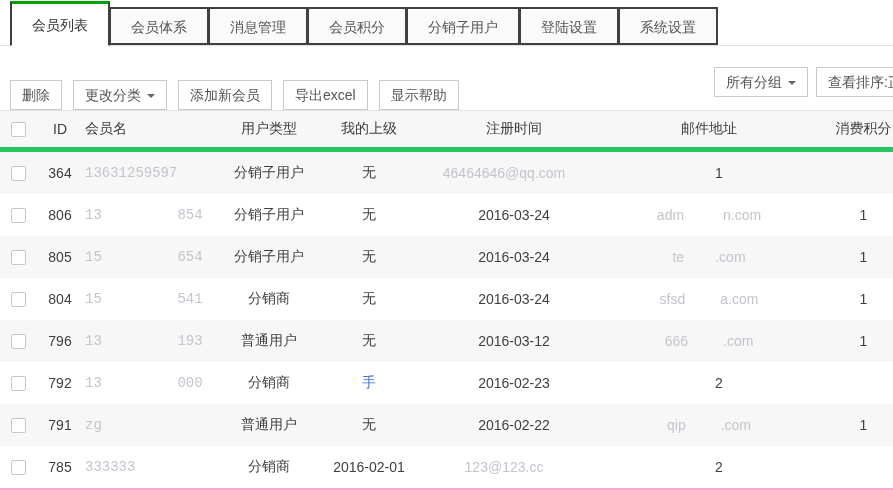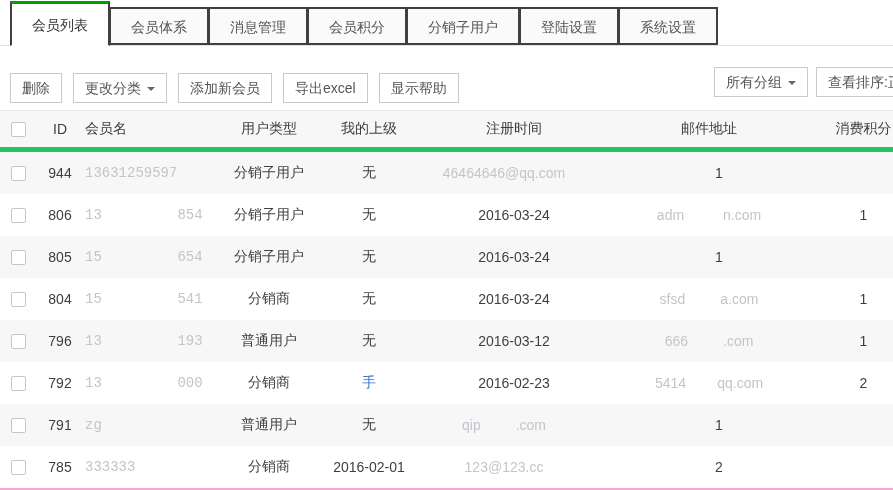--- a/index.html
+++ b/index.html
@@ -12,21 +12,21 @@
             border-bottom: 1px solid #e2e2e2; background: #fff; }
   .tab { height: 38px; line-height: 36px; padding: 0 20px; background: #fafafa;
          border: 2px solid #404040; margin-left: -1px; font-size: 14px; color: #555;
          cursor: pointer; white-space: nowrap; }
   .tab:first-child { margin-left: 0; }
   .tab.active { height: 45px; line-height: 42px; background: #fff;
                 border-top: 3px solid #00a000; border-bottom: 1px solid #fff;
                 margin-bottom: -1px; color: #333; position: relative; z-index: 2; }
 
   
-  .toolbar { position: relative; height: 64px; padding: 27px 10px 13px; background: #fff; }
+  .toolbar { position: relative; height: 64px; padding: 34px 10px 13px; background: #fff; }
   .toolbar-left { display: flex; gap: 11px; }
   .toolbar-right { position: absolute; left: 714px; top: 21px; display: flex; gap: 8px; }
   .btn { height: 30px; line-height: 28px; padding: 0 11px; background: #fff;
          border: 1px solid #c9c9c9; color: #555; font-size: 14px; cursor: pointer;
          white-space: nowrap; font-family: inherit; }
   .caret { display: none; }
   .caret.show { display: inline-block; width: 0; height: 0; border-top: 4px solid #666;
                 border-left: 4px solid transparent; border-right: 4px solid transparent;
                 margin-left: 6px; vertical-align: 2px; }
 
@@ -131,21 +131,21 @@
       <div class="cell">我的上级</div>
       <div class="cell">注册时间</div>
       <div class="cell c-email">邮件地址</div>
       <div class="cell">消费积分</div>
     </div>
 
       <div class="grid-row trow">
         <div class="cell c-check">
           <span class="checkbox"></span>
         </div>
-        <div class="cell">944</div>
+        <div class="cell">364</div>
         <div class="cell c-name faded">13631259597</div>
         <div class="cell">分销子用户</div>
         <div class="cell">
           <span>无</span>
         </div>
         <div class="cell c-email faded">46464646@qq.com</div>
         <div class="cell">1</div>
       </div>
 
       <div class="grid-row trow">
@@ -167,20 +167,21 @@
         <div class="cell c-check">
           <span class="checkbox"></span>
         </div>
         <div class="cell">805</div>
         <div class="cell c-name faded">15&nbsp;&nbsp;&nbsp;&nbsp;&nbsp;&nbsp;&nbsp;&nbsp;&nbsp;654</div>
         <div class="cell">分销子用户</div>
         <div class="cell">
           <span>无</span>
         </div>
         <div class="cell">2016-03-24</div>
+        <div class="cell c-email faded">te&nbsp;&nbsp;&nbsp;&nbsp;&nbsp;&nbsp;&nbsp;&nbsp;.com</div>
         <div class="cell">1</div>
       </div>
 
       <div class="grid-row trow">
         <div class="cell c-check">
           <span class="checkbox"></span>
         </div>
         <div class="cell">804</div>
         <div class="cell c-name faded">15&nbsp;&nbsp;&nbsp;&nbsp;&nbsp;&nbsp;&nbsp;&nbsp;&nbsp;541</div>
         <div class="cell">分销商</div>
@@ -211,34 +212,34 @@
         <div class="cell c-check">
           <span class="checkbox"></span>
         </div>
         <div class="cell">792</div>
         <div class="cell c-name faded">13&nbsp;&nbsp;&nbsp;&nbsp;&nbsp;&nbsp;&nbsp;&nbsp;&nbsp;000</div>
         <div class="cell">分销商</div>
         <div class="cell">
           <span class="link">手</span>
         </div>
         <div class="cell">2016-02-23</div>
-        <div class="cell c-email faded">5414&nbsp;&nbsp;&nbsp;&nbsp;&nbsp;&nbsp;&nbsp;&nbsp;qq.com</div>
         <div class="cell">2</div>
       </div>
 
       <div class="grid-row trow">
         <div class="cell c-check">
           <span class="checkbox"></span>
         </div>
         <div class="cell">791</div>
         <div class="cell c-name faded">zg</div>
         <div class="cell">普通用户</div>
         <div class="cell">
           <span>无</span>
         </div>
+        <div class="cell">2016-02-22</div>
         <div class="cell c-email faded">qip&nbsp;&nbsp;&nbsp;&nbsp;&nbsp;&nbsp;&nbsp;&nbsp;&nbsp;.com</div>
         <div class="cell">1</div>
       </div>
 
       <div class="grid-row trow">
         <div class="cell c-check">
           <span class="checkbox"></span>
         </div>
         <div class="cell">785</div>
         <div class="cell c-name faded">333333</div>

